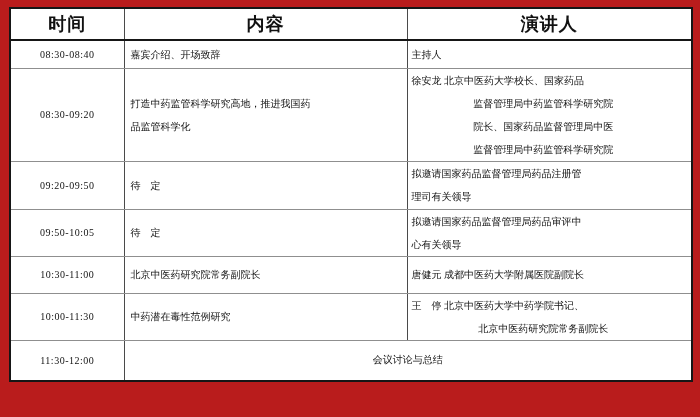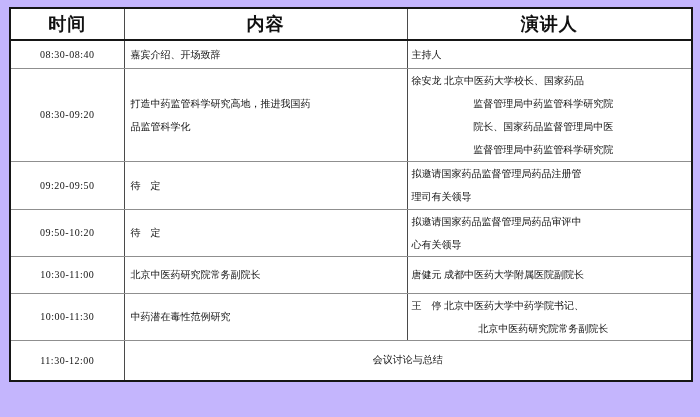--- a/index.html
+++ b/index.html
@@ -8,21 +8,21 @@
     width: 700px;
     height: 417px;
     background: #ffffff;
     font-family: "Liberation Serif", "DejaVu Serif", serif;
     color: #111111;
   }
   .page {
     position: relative;
     width: 700px;
     height: 417px;
-    background: #c4b5fd;
+    background: #b91c1c;
     overflow: hidden;
   }
   table.schedule {
     position: absolute;
     left: 9px;
     top: 7px;
     width: 682px;
     border-collapse: collapse;
     table-layout: fixed;
     border: 2px solid #161616;
@@ -118,21 +118,21 @@
       <td class="content">
         <div class="ln">待　定</div>
       </td>
       <td class="speaker">
         <div class="ln">拟邀请国家药品监督管理局药品注册管</div>
         <div class="ln">理司有关领导</div>
       </td>
     </tr>
 
     <tr style="height:44px;">
-      <td class="time">09:50-10:20</td>
+      <td class="time">09:50-10:05</td>
       <td class="content">
         <div class="ln">待　定</div>
       </td>
       <td class="speaker">
         <div class="ln">拟邀请国家药品监督管理局药品审评中</div>
         <div class="ln">心有关领导</div>
       </td>
     </tr>
 
 

